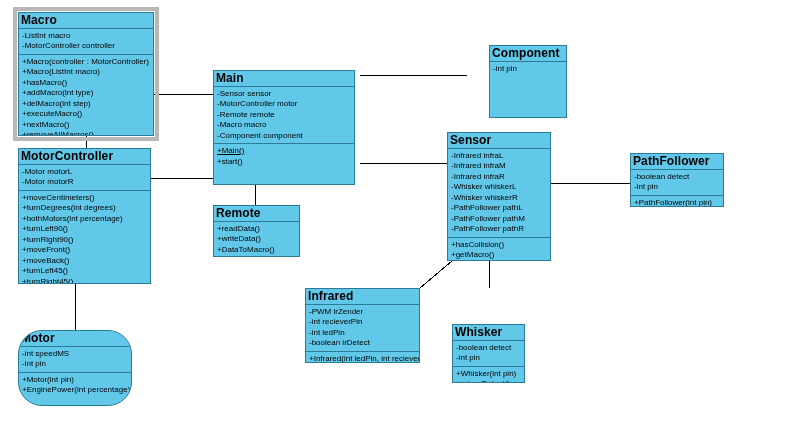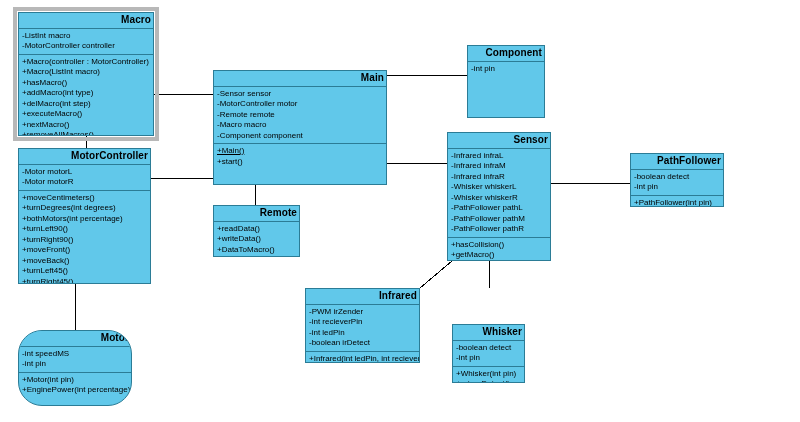--- a/index.html
+++ b/index.html
@@ -37,23 +37,23 @@
     line-height: 10.5px;
     color: #000000;
     overflow: hidden;
   }
   .uml-class.selected {
     border: 1px solid #2b7c96;
     outline: 4px solid #b8b8b8;
     outline-offset: 1px;
   }
   .cls-name {
-    text-align: right;
+    text-align: left;
     font-weight: bold;
-    font-size: 10px;
+    font-size: 12px;
     padding: 2px 2px 2px 2px;
     border-bottom: 1px solid #2b7c96;
     background: #61c8ea;
     white-space: nowrap;
     letter-spacing: 0.1px;
   }
   .cls-section {
     padding: 2px 1px 2px 2px;
     border-bottom: 1px solid #2b7c96;
   }
@@ -143,21 +143,21 @@
         <div class="cls-name">Motor</div>
         <div class="cls-section attrs">
           <div class="member">-int speedMS</div>
           <div class="member">-int pin</div>
         </div>
         <div class="cls-section ops">
           <div class="member">+Motor(int pin)</div>
           <div class="member">+EnginePower(int percentage)</div>
         </div>
       </div>
-      <div class="uml-class" style="left: 213px; top: 70px; width: 174px; height: 115px;">
+      <div class="uml-class" style="left: 213px; top: 70px; width: 142px; height: 115px;">
         <div class="cls-name">Main</div>
         <div class="cls-section attrs">
           <div class="member">-Sensor sensor</div>
           <div class="member">-MotorController motor</div>
           <div class="member">-Remote remote</div>
           <div class="member">-Macro macro</div>
           <div class="member">-Component component</div>
         </div>
         <div class="cls-section ops">
           <div class="member static">+Main()</div>
@@ -165,21 +165,21 @@
         </div>
       </div>
       <div class="uml-class" style="left: 213px; top: 205px; width: 87px; height: 52px;">
         <div class="cls-name">Remote</div>
         <div class="cls-section ops">
           <div class="member">+readData()</div>
           <div class="member">+writeData()</div>
           <div class="member">+DataToMacro()</div>
         </div>
       </div>
-      <div class="uml-class" style="left: 467px; top: 45px; width: 78px; height: 73px;">
+      <div class="uml-class" style="left: 489px; top: 45px; width: 78px; height: 73px;">
         <div class="cls-name">Component</div>
         <div class="cls-section attrs">
           <div class="member">-int pin</div>
         </div>
       </div>
       <div class="uml-class" style="left: 447px; top: 132px; width: 104px; height: 129px;">
         <div class="cls-name">Sensor</div>
         <div class="cls-section attrs">
           <div class="member">-Infrared infraL</div>
           <div class="member">-Infrared infraM</div>

